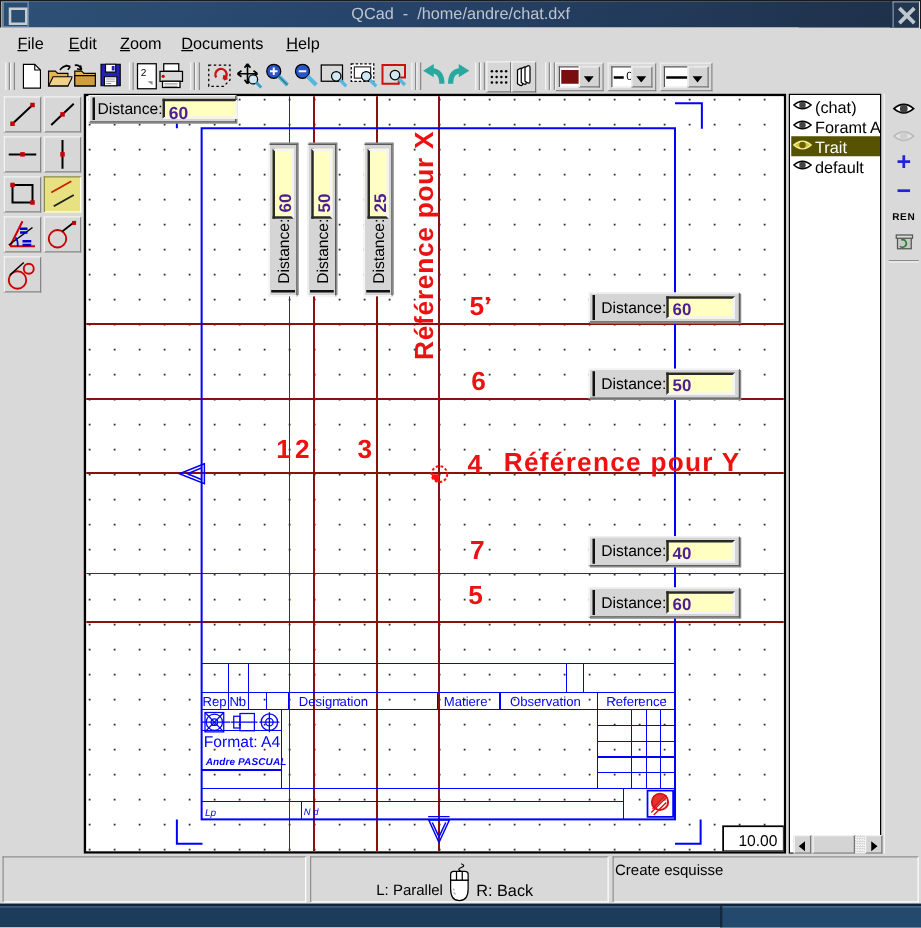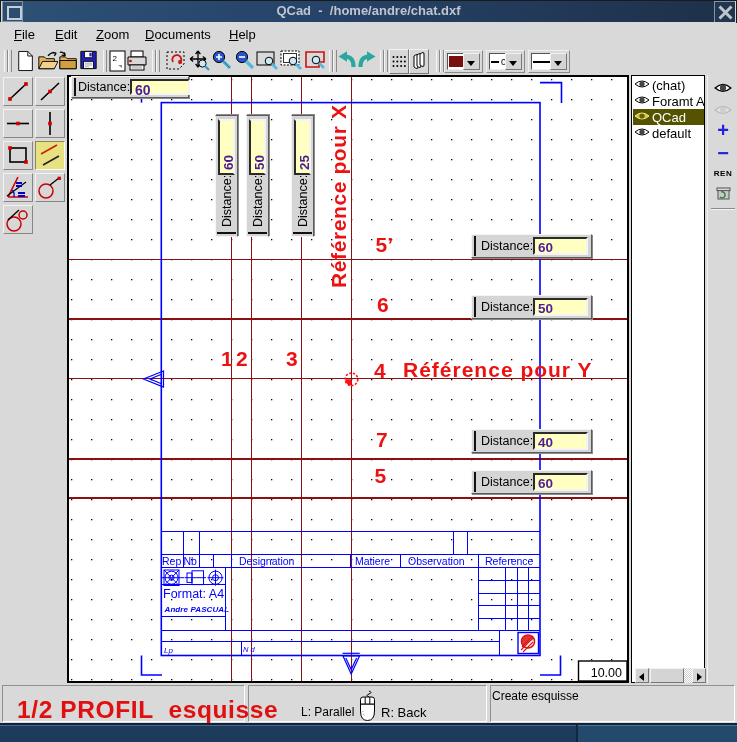--- a/index.html
+++ b/index.html
@@ -6,21 +6,21 @@
   font-family:"Liberation Sans",sans-serif;}
 .abs{position:absolute;}
 
 #frame{left:0;top:0;width:737px;height:742px;}
 #titlebar{left:2px;top:1px;width:733px;height:21px;
   background:linear-gradient(120deg,#2e5176 0%,#27446a 40%,#1e3049 100%);}
 #sysbtn{left:2px;top:1px;width:21px;height:21px;background:#2b4d70;
   border:1px solid #7d96ad;box-sizing:border-box;}
 #sysbtn .sq{position:absolute;left:4px;top:4px;width:11px;height:10px;border:2px solid #c7cdd4;}
 #titletext{left:0;top:3px;width:737px;text-align:center;color:#bec5cf;
-  font-size:13px;font-weight:bold;letter-spacing:0px;}
+  font-size:13px;font-weight:normal;letter-spacing:0px;}
 #closebtn{left:714px;top:1px;width:21px;height:21px;background:#22374f;
   border-top:1px solid #7d96ad;border-left:1px solid #7d96ad;box-sizing:border-box;}
 #closebtn svg{position:absolute;left:2px;top:2px;}
 
 #menubar{left:0;top:22px;width:639px;height:25px;background:#d9d9d9;font-size:13px;color:#000;}
 #menubar span{position:absolute;top:5px;}
 
 #toolbar{left:0;top:47px;width:737px;height:29px;background:#d9d9d9;}
 .handle{position:absolute;top:3px;width:7px;height:22px;}
 .handle i{position:absolute;top:0;width:2px;height:22px;border-left:1px solid #f4f4f4;border-right:1px solid #8a8a8a;}
@@ -498,21 +498,21 @@
           <path d="M1 5 Q8 -1 15 5 Q8 11 1 5 Z" fill="#fff" stroke="#000"></path>
           <circle cx="8" cy="5" r="2.6" fill="#444"></circle>
         </svg>
         <span>Foramt A4</span>
       </div>
 <div class="lrow sel" style="top:33px">
         <svg width="16" height="11" viewBox="0 0 16 11">
           <path d="M1 5 Q8 -1 15 5 Q8 11 1 5 Z" fill="#cfc43a" stroke="#f5ee9a"></path>
           <circle cx="8" cy="5" r="2.6" fill="#6b6000"></circle>
         </svg>
-        <span>QCad</span>
+        <span>Trait</span>
       </div>
 <div class="lrow" style="top:49px">
         <svg width="16" height="11" viewBox="0 0 16 11">
           <path d="M1 5 Q8 -1 15 5 Q8 11 1 5 Z" fill="#fff" stroke="#000"></path>
           <circle cx="8" cy="5" r="2.6" fill="#444"></circle>
         </svg>
         <span>default</span>
       </div>
 <div id="lscroll">
 <div style="position:absolute;left:0;top:0;width:14px;height:15px;background:#d4d4d4;border:1px solid #f2f2f2;border-bottom-color:#777;border-right-color:#777;box-sizing:border-box;">
@@ -542,21 +542,20 @@
 <rect x="2" y="3" width="13" height="2.6" fill="#dadada" stroke="#555"></rect>
 <path d="M6 7 a3 3 0 1 1 -1 5" stroke="#2e7d32" fill="none" stroke-width="1.3"></path>
 </svg></div>
 <div style="top:133px;left:3px!important;width:24px!important;border-top:1px solid #8a8a8a;border-bottom:1px solid #f4f4f4;"></div>
 </div>
 </div>
 <div class="abs" id="statusbar">
 <div class="scell" style="left:2px;width:243px"></div>
 <div class="scell" style="left:248px;width:239px"></div>
 <div class="scell" style="left:490px;width:245px"></div>
-<div id="profil">1/2 PROFIL&nbsp; esquisse</div>
 <span class="abs" style="left:301px;top:22px;font-size:12px">L: Parallel</span>
 <span class="abs" style="left:381px;top:22px;font-size:13px">R: Back</span>
 <span class="abs" style="left:492px;top:6px;font-size:12px">Create esquisse</span>
 <svg class="abs" style="left:357px;top:7px" width="22" height="32" viewBox="0 0 22 32">
 <path d="M12 1 q4 1.5 0 3 q-4 1.5 0 3" fill="none" stroke="#000" stroke-width="1"></path>
 <path d="M3.5 14 L3.5 21 Q3.5 30.5 10.5 30.5 Q17.5 30.5 17.5 21 L17.5 14 Z" fill="#fff" stroke="#000"></path>
 <path d="M3.5 14 L3.5 9.5 Q3.5 7 6 7 L15 7 Q17.5 7 17.5 9.5 L17.5 14 Z" fill="#fff" stroke="#000"></path>
 <path d="M8.2 7 L8.2 14 M12.8 7 L12.8 14" stroke="#000"></path>
 <path d="M6 24 l1.5 1.5 M5.5 21 l1 1" stroke="#aaa"></path>
 </svg>

